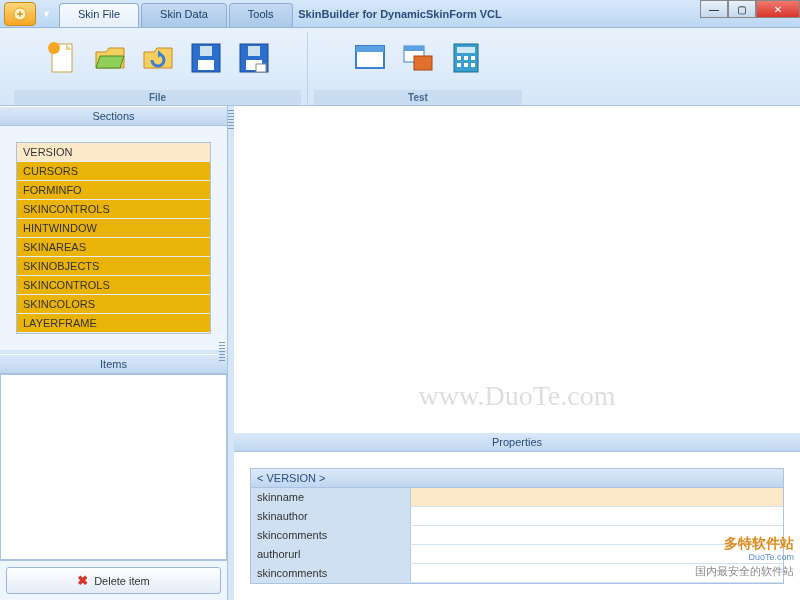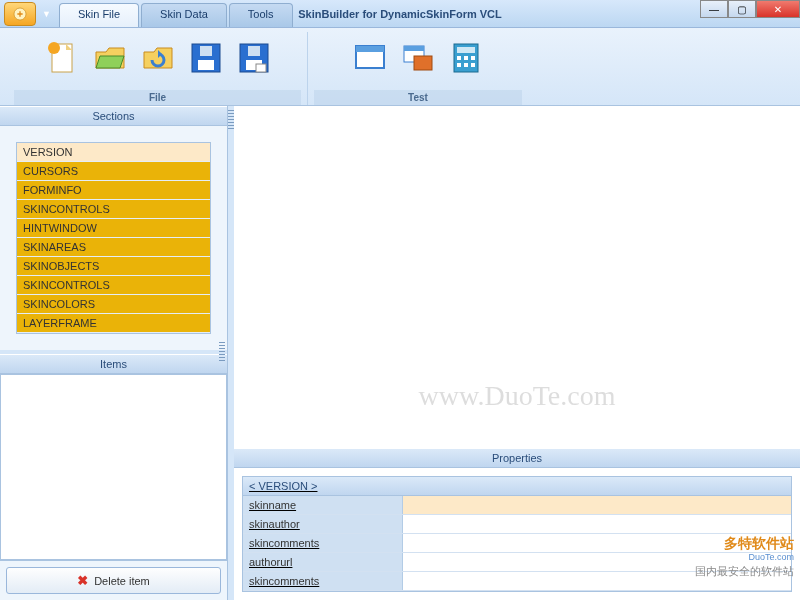--- a/index.html
+++ b/index.html
@@ -34,21 +34,21 @@
 .section-item { padding: 3px 6px; border-bottom: 1px solid #e4edf7; color: #333; cursor: pointer; }
 .section-item.selected { background: #fde9c8; }
 .items-box { flex: 1; background: #fff; border: 1px solid #a9c3e0; margin: 0; }
 .splitter-h { height: 4px; background: #d5e6f8; cursor: row-resize; position: relative; }
 .splitter-h::after { content: ""; position: absolute; right: 2px; top: -8px; width: 6px; height: 20px; background: repeating-linear-gradient(#7a9bc0 0 1px, transparent 1px 3px); }
 .delete-bar { padding: 6px; background: #eef5fc; border-top: 1px solid #a9c3e0; }
 .delete-btn { width: 100%; padding: 5px; background: linear-gradient(to bottom,#fefefe,#e3ecf6); border: 1px solid #9ab7db; border-radius: 3px; display: flex; align-items: center; justify-content: center; gap: 6px; cursor: pointer; color: #333; }
 .delete-btn .x { color: #d9332a; font-weight: bold; font-size: 13px; }
 
 .right-pane { flex: 1; display: flex; flex-direction: column; background: #fff; position: relative; justify-content: flex-end; }
-.prop-grid { border: 1px solid #a9c3e0; margin: 8px; text-decoration: underline; }
+.prop-grid { border: 1px solid #a9c3e0; margin: 16px; }
 .prop-header-row { background: linear-gradient(to bottom,#dbe9f8,#c0d6ef); padding: 3px 6px; color: #2a4d7a; border-bottom: 1px solid #a9c3e0; }
 .prop-row { display: flex; border-bottom: 1px solid #d3e1f1; }
 .prop-name { width: 160px; padding: 3px 6px; background: #cfe0f2; color: #333; border-right: 1px solid #b3cce6; }
 .prop-val { flex: 1; padding: 3px 6px; background: #fff; }
 .prop-val.selected { background: #fde9c8; }
 .splitter-v { width: 6px; background: #d5e6f8; cursor: col-resize; position: relative; }
 .splitter-v::after { content: ""; position: absolute; top: 4px; left: 0; width: 6px; height: 20px; background: repeating-linear-gradient(#7a9bc0 0 1px, transparent 1px 3px); }
 
 .watermark { position: absolute; top: 50%; left: 50%; transform: translate(-50%,-50%); font-size: 28px; color: rgba(120,120,120,0.25); font-family: Georgia, serif; pointer-events: none; margin-top: 43px; }
 .corner-logo { position: absolute; right: 6px; bottom: 22px; text-align: right; font-size: 10px; color: #888; line-height: 1.3; }

